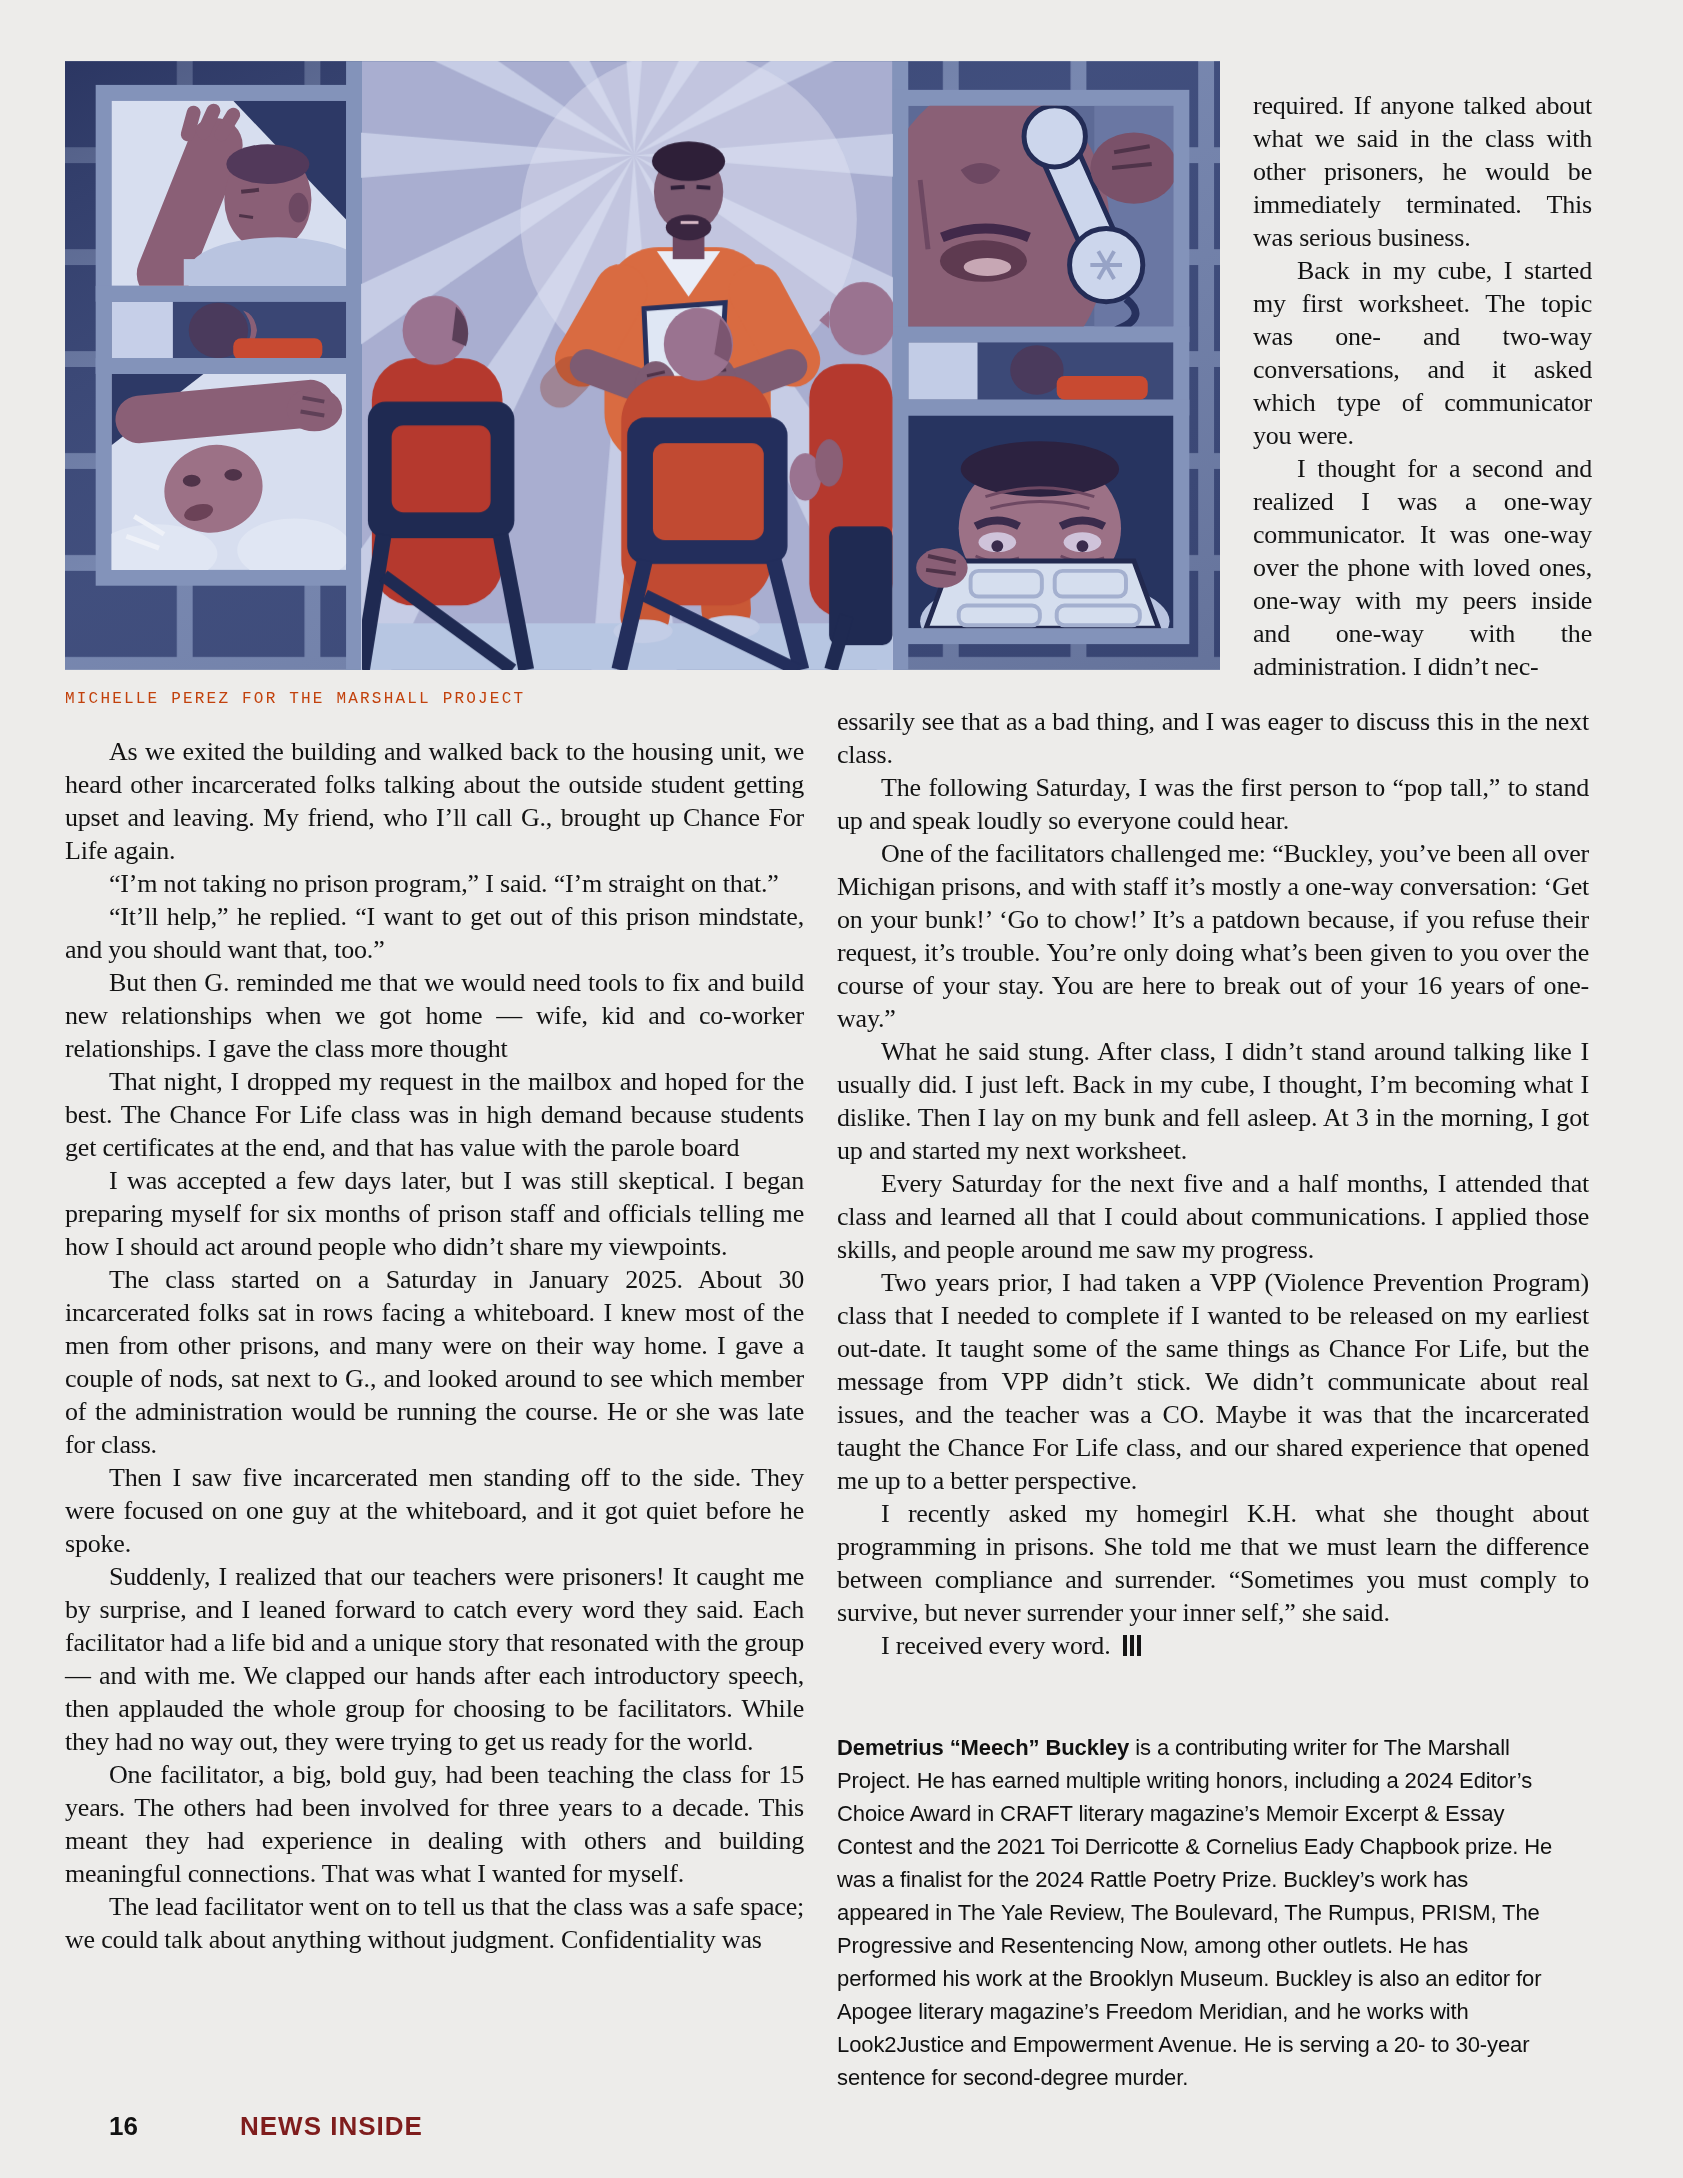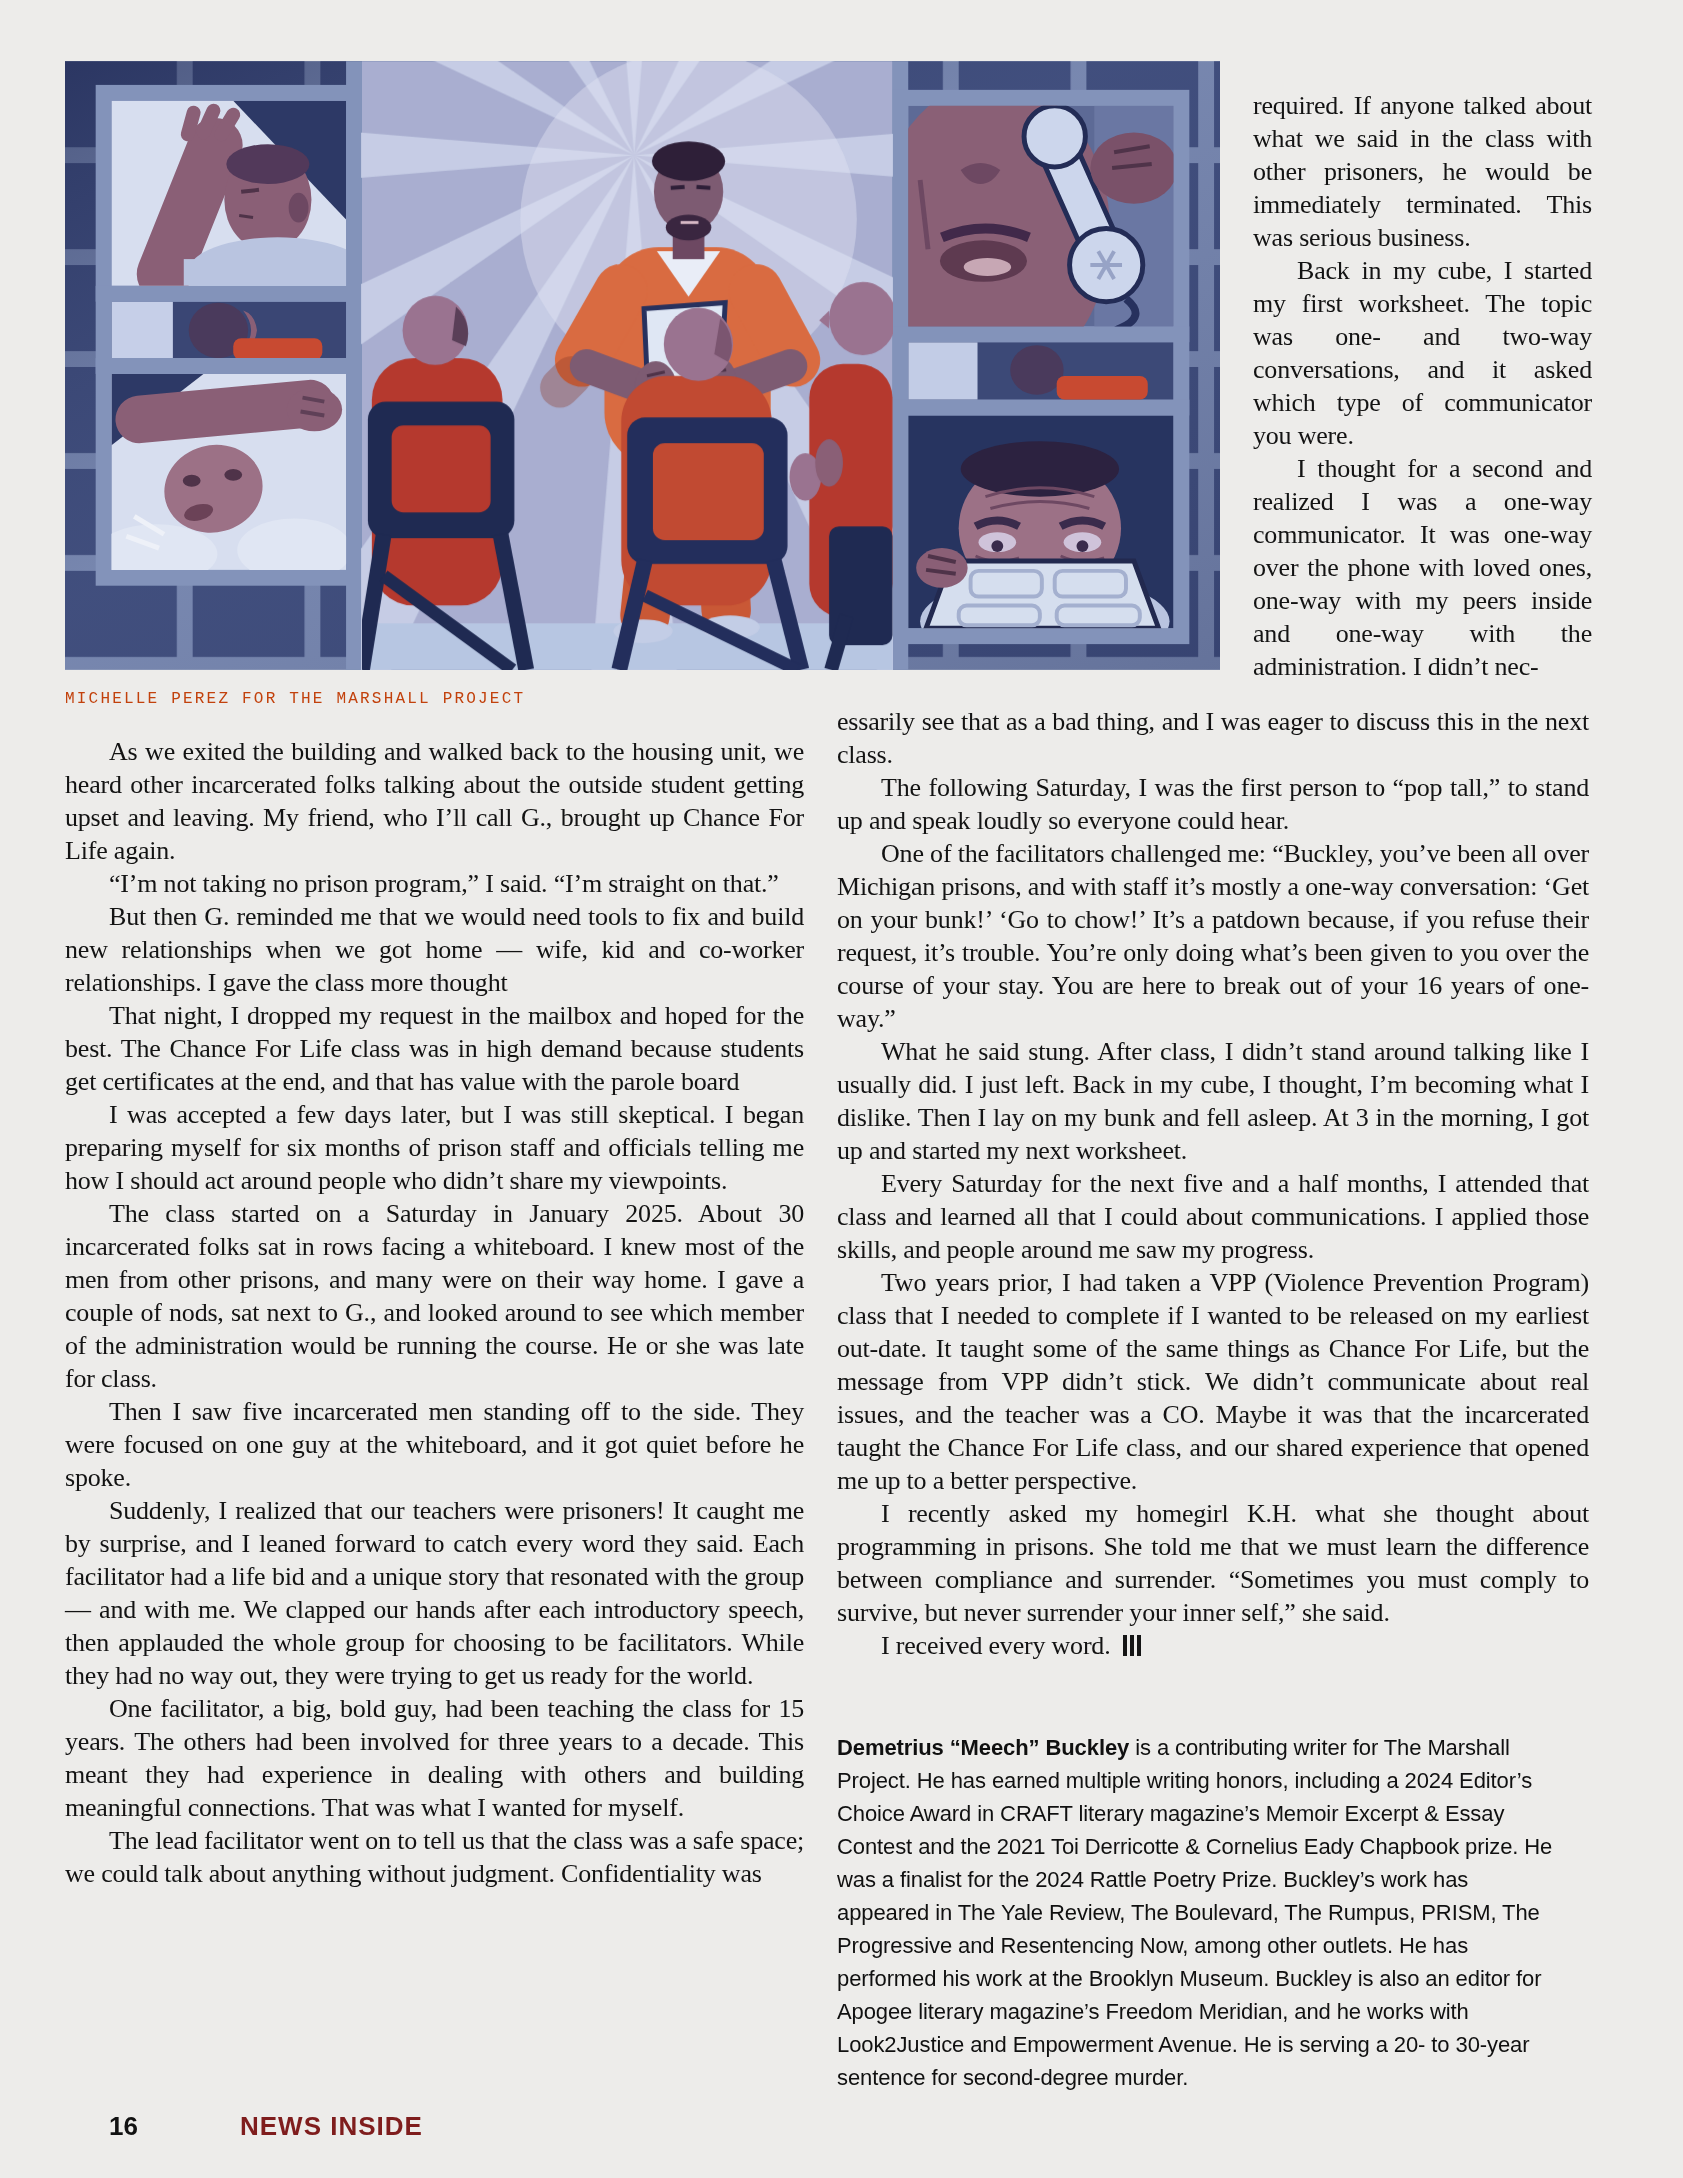--- a/index.html
+++ b/index.html
@@ -261,20 +261,21 @@
 
   <div class="bodycol col-right-narrow">
     <p>required. If anyone talked about what we said in the class with other prisoners, he would be immediately terminated. This was serious business.</p>
     <p class="ind">Back in my cube, I started my first worksheet. The topic was one- and two-way conversations, and it asked which type of communicator you were.</p>
     <p class="ind">I thought for a second and realized I was a one-way communicator. It was one-way over the phone with loved ones, one-way with my peers inside and one-way with the administration. I didn’t nec-</p>
   </div>
 
   <div class="bodycol col-left">
     <p class="ind">As we exited the building and walked back to the housing unit, we heard other incarcerated folks talking about the outside student getting upset and leaving. My friend, who I’ll call G., brought up Chance For Life again.</p>
     <p class="ind">“I’m not taking no prison program,” I said. “I’m straight on that.”</p>
+    <p class="ind">“It’ll help,” he replied. “I want to get out of this prison mindstate, and you should want that, too.”</p>
     <p class="ind">But then G. reminded me that we would need tools to fix and build new relationships when we got home — wife, kid and co-worker relationships. I gave the class more thought</p>
     <p class="ind">That night, I dropped my request in the mailbox and hoped for the best. The Chance For Life class was in high demand because students get certificates at the end, and that has value with the parole board</p>
     <p class="ind">I was accepted a few days later, but I was still skeptical. I began preparing myself for six months of prison staff and officials telling me how I should act around people who didn’t share my viewpoints.</p>
     <p class="ind">The class started on a Saturday in January 2025. About 30 incarcerated folks sat in rows facing a whiteboard. I knew most of the men from other prisons, and many were on their way home. I gave a couple of nods, sat next to G., and looked around to see which member of the administration would be running the course. He or she was late for class.</p>
     <p class="ind">Then I saw five incarcerated men standing off to the side. They were focused on one guy at the whiteboard, and it got quiet before he spoke.</p>
     <p class="ind">Suddenly, I realized that our teachers were prisoners! It caught me by surprise, and I leaned forward to catch every word they said. Each facilitator had a life bid and a unique story that resonated with the group — and with me. We clapped our hands after each introductory speech, then applauded the whole group for choosing to be facilitators. While they had no way out, they were trying to get us ready for the world.</p>
     <p class="ind">One facilitator, a big, bold guy, had been teaching the class for 15 years. The others had been involved for three years to a decade. This meant they had experience in dealing with others and building meaningful connections. That was what I wanted for myself.</p>
     <p class="ind">The lead facilitator went on to tell us that the class was a safe space; we could talk about anything without judgment. Confidentiality was</p>
   </div>
 

